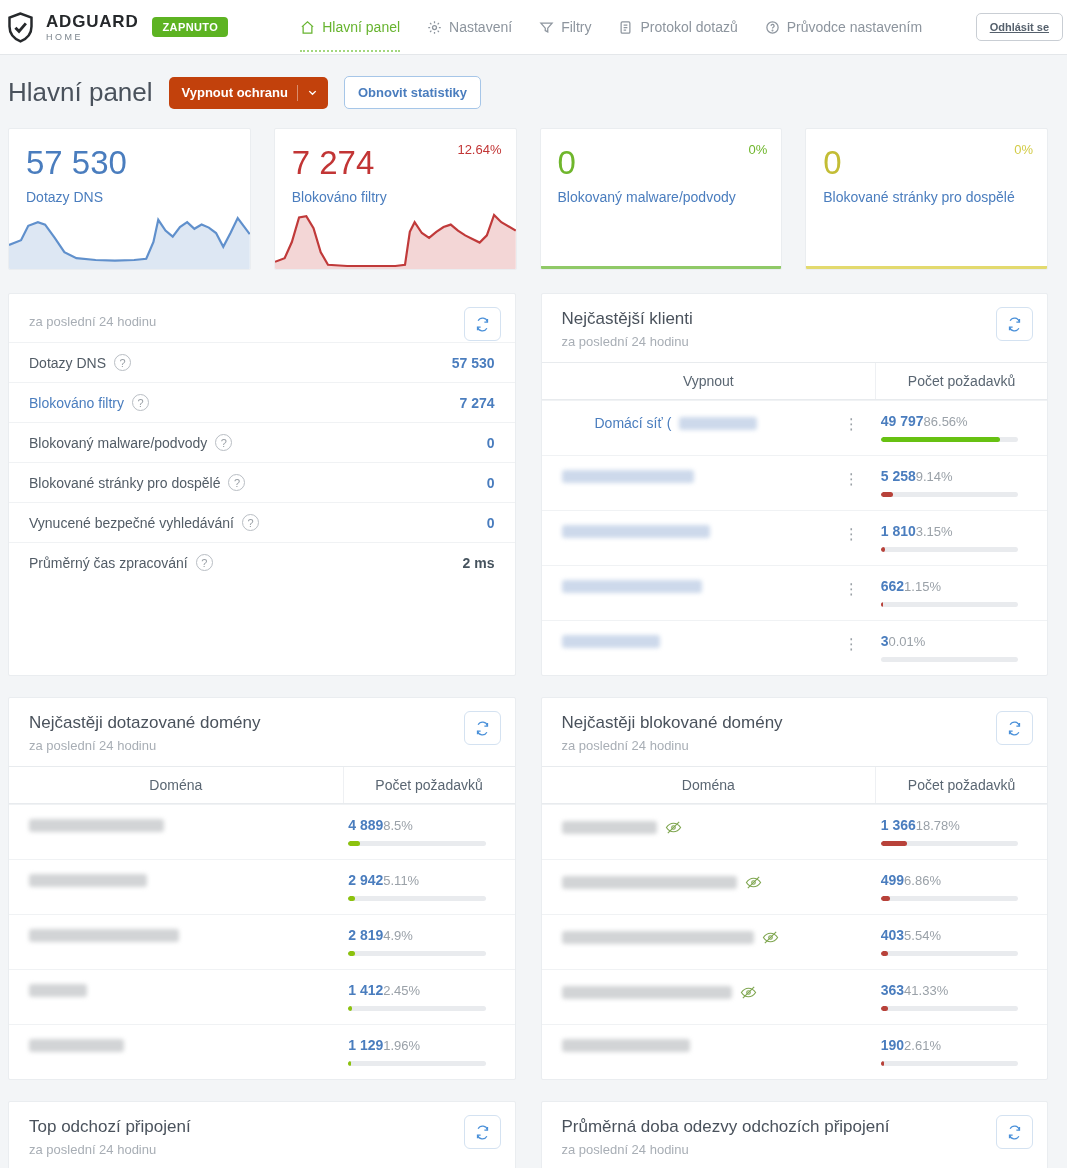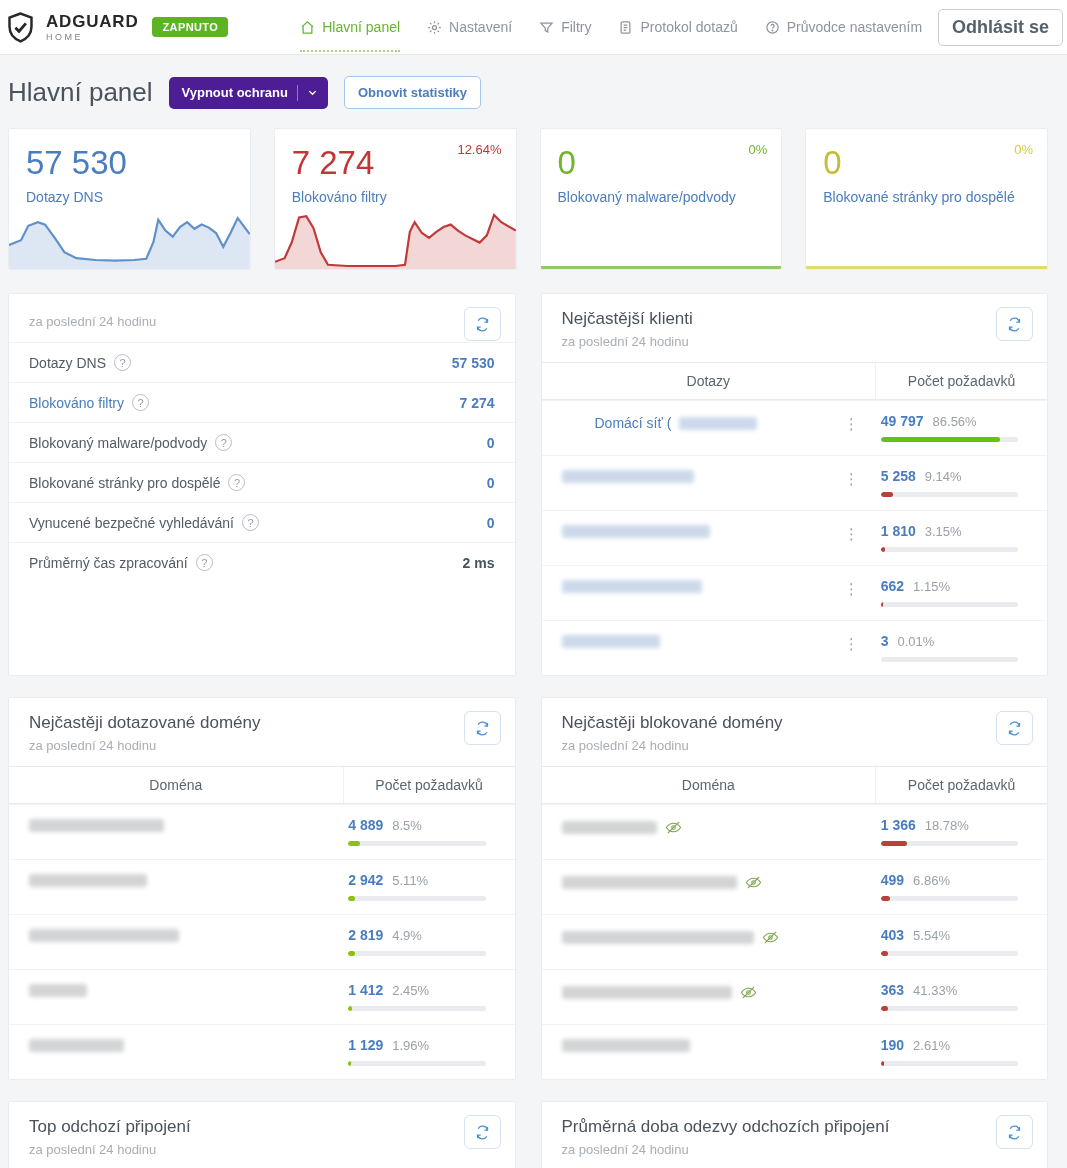--- a/index.html
+++ b/index.html
@@ -16,29 +16,29 @@
   .badge { margin-left:14px; background:#5db322; color:#fff; font-size:11px; font-weight:bold;
            letter-spacing:.4px; padding:4px 10px; border-radius:4px; }
   .nav { display:flex; gap:27px; margin-left:72px; height:55px; }
   .nav-item { display:flex; align-items:center; gap:7px; color:#8d959e; font-size:14px;
               cursor:pointer; position:relative; }
   .nav-item svg { width:15px; height:15px; }
   .nav-item.active { color:#67b42f; }
   .nav-item.active::after { content:""; position:absolute; left:0; right:0; bottom:3px;
               border-bottom:2px dotted #a3d77e; }
   .logout { margin-left:auto; background:#fff; border:1px solid #c9ced4; border-radius:5px;
-            color:#55606c; font-size:18px; font-weight:bold; padding:7px 13px; cursor:pointer;
-            font-family:"Liberation Sans",sans-serif; }
+            color:#55606c; font-size:11px; font-weight:bold; padding:7px 13px; cursor:pointer;
+            font-family:"Liberation Sans",sans-serif;text-decoration:underline; }
 
   
   .page-head { display:flex; align-items:center; gap:16px; margin:21px 19px 19px 8px; }
   .page-title { font-size:26px; font-weight:normal; color:#4a525c; }
   .btn { border:none; border-radius:5px; font-size:13px; font-weight:bold; cursor:pointer;
          font-family:"Liberation Sans",sans-serif; display:flex; align-items:center; }
-  .btn-gray { background:#4c1d95; color:#fff; padding:8px 10px 8px 13px; gap:9px;justify-content:space-between; }
+  .btn-gray { background:#c2410c; color:#fff; padding:8px 10px 8px 13px; gap:9px;justify-content:space-between; }
   .btn-sep { width:1px; height:16px; background:rgba(255,255,255,.4); }
   .btn-outline { background:#fff; border:1px solid #a6c6e8; color:#4a7dbe; padding:8px 13px; }
 
   
   .cards { display:grid; grid-template-columns:repeat(4,1fr); gap:23px; margin:0 19px 23px 8px; }
   .card { background:#fff; border:1px solid #eaedf0; border-radius:2px; height:142px;
           position:relative; overflow:hidden; }
   .card-value { font-size:33px; margin:15px 0 0 17px; }
   .card-label { font-size:14px; color:#4a7dbe; margin:7px 0 0 17px; }
   .card-pct { position:absolute; top:13px; right:14px; font-size:13px; }
@@ -76,21 +76,21 @@
   .trow { display:flex; align-items:flex-start; padding:12px 20px 13px; border-top:1px solid #f0f2f4; }
   .trow:first-of-type { border-top:none; }
   .cell-main { flex:1; display:flex; align-items:center; gap:8px; font-size:14px; color:#525c66;
                padding-top:2px; min-width:0; }
   .client-prefix { color:#4a7dbe; white-space:nowrap;padding-left:33px; }
   .blur { display:inline-block; height:13px; border-radius:3px; filter:blur(2px); }
   .blur.bluish { background:#cdd9eb; }
   .blur.grayish { background:#d2d4d6; }
   .kebab { color:#9aa0a6; font-size:15px; padding:0 10px; cursor:pointer; line-height:1; padding-top:3px; }
   .cell-count { width:34%; padding-left:12px; }
-  .count-line { display:flex; align-items:baseline; gap:9px; }
+  .count-line { display:flex; align-items:baseline; }
   .count { font-size:14px; font-weight:bold; color:#4a7dbe; }
   .pct { font-size:13px; color:#9aa1a8; }
   .track { margin-top:8px; height:5px; width:94%; background:#e9ebee; border-radius:3px; overflow:hidden; }
   .fill { height:100%; border-radius:3px; }
 </style>
 </head>
 <body>
 
 <div class="page">
 
@@ -257,21 +257,21 @@
         <button class="refresh">
           <svg viewBox="0 0 24 24" width="15" height="15" fill="none" stroke="#4a90d9" stroke-width="2">
               <path d="M20 8a8.1 8.1 0 0 0-15-2"></path>
               <path d="M4 16a8.1 8.1 0 0 0 15 2"></path>
               <polyline points="20,3 20,8 15,8"></polyline>
               <polyline points="4,21 4,16 9,16"></polyline>
             </svg>
         </button>
       </div>
       <div class="thead">
-        <div class="th th-main">Dotazy</div>
+        <div class="th th-main">Vypnout</div>
         <div class="th th-count">Počet požadavků</div>
       </div>
       <div class="trow">
         <div class="cell-main">
             <span class="client-prefix">Domácí síť (</span>
             <span class="blur bluish" style="width: 78px;"></span>
           </div>
         <span class="kebab">⋮</span>
         <div class="cell-count">
           <div class="count-line">

